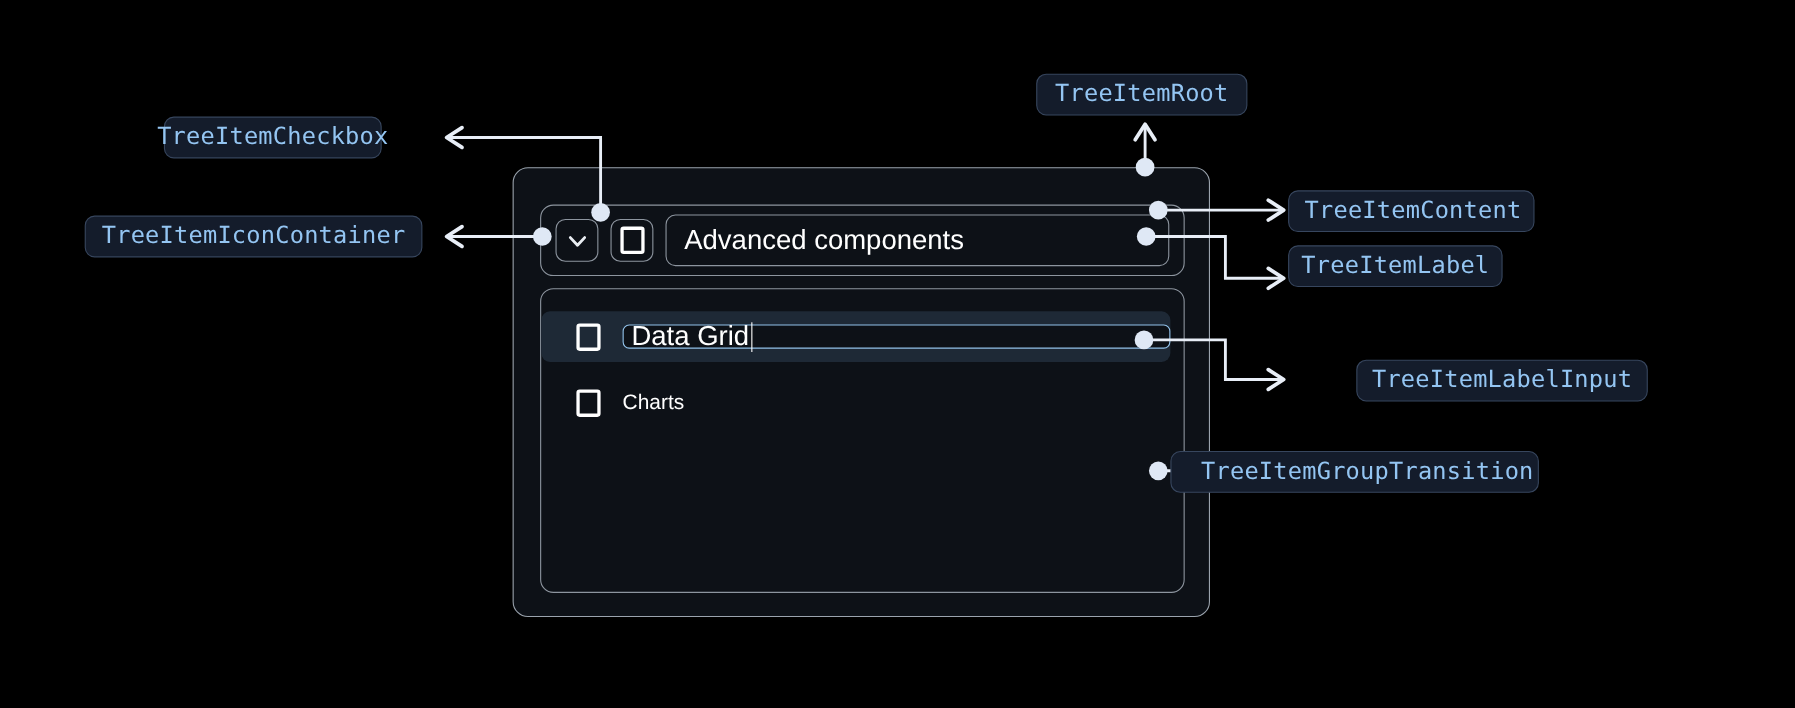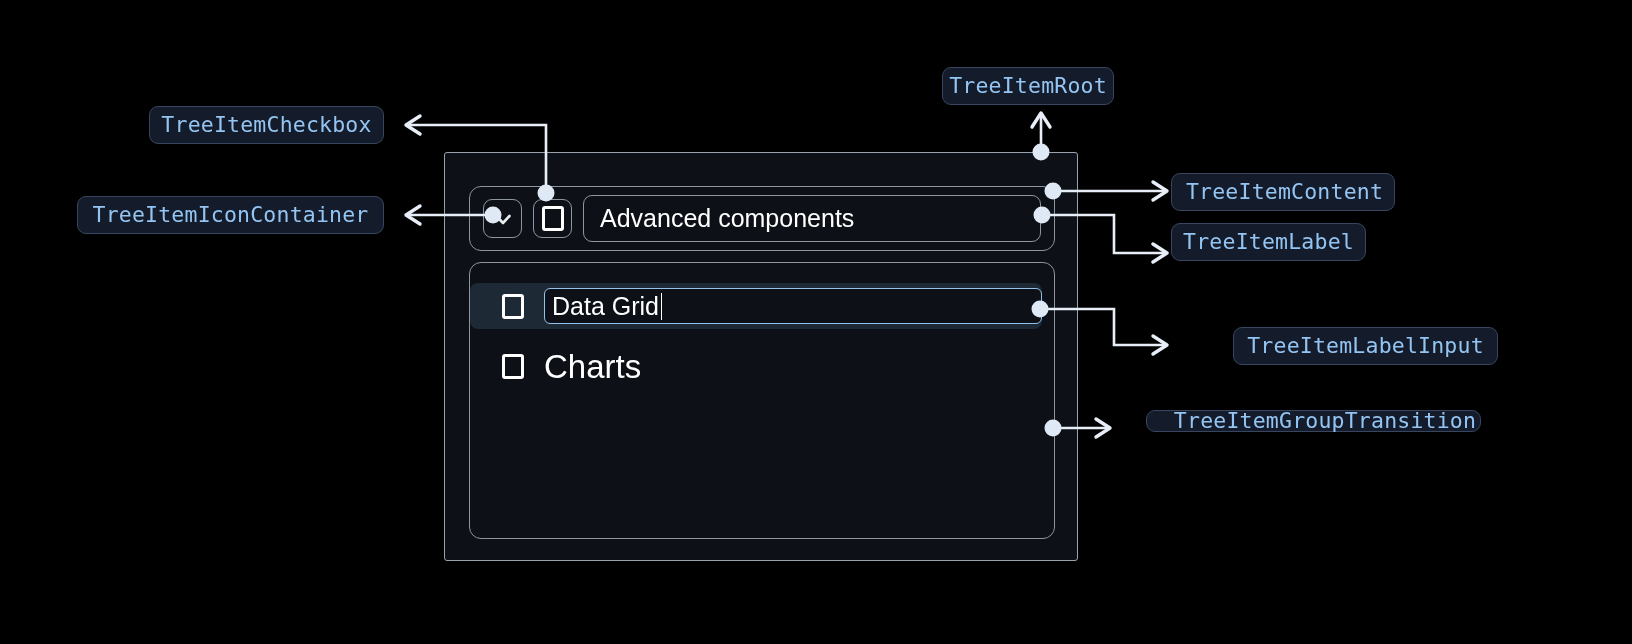--- a/index.html
+++ b/index.html
@@ -46,28 +46,28 @@
     align-items: center;
     justify-content: center;
     padding: 0 13px;
     white-space: nowrap;
     z-index: 10;
   }
 
   
   #tree-root {
     position: absolute;
-    left: 444px;
+    left: 466px;
     top: 152px;
     width: 634px;
     height: 409px;
     box-sizing: border-box;
     background: #0d1117;
     border: 1.5px solid #9aa3ad;
-    border-radius: 3px;
+    border-radius: 14px;
     z-index: 3;
   }
 
   #tree-content {
     position: absolute;
     left: 24px;
     top: 33px;
     width: 586px;
     height: 65px;
     box-sizing: border-box;
@@ -162,27 +162,27 @@
     width: 22px;
     height: 25px;
     box-sizing: border-box;
     border: 3px solid #ffffff;
     border-radius: 3px;
     flex: 0 0 auto;
   }
 
   .row-text {
     color: #ffffff;
-    font-size: 33px;
+    font-size: 19px;
     line-height: 1;
   }
 
   .row-input {
     flex: 1 1 auto;
-    height: 36px;
+    height: 22px;
     box-sizing: border-box;
     border: 1.6px solid #92c2ea;
     border-radius: 6px;
     background: #0d1117;
     display: flex;
     align-items: center;
     padding-left: 7px;
     color: #ffffff;
     font-size: 25px;
     position: relative;
@@ -268,27 +268,27 @@
       <circle cx="546" cy="193" r="8.5"></circle>
       <circle cx="493" cy="215" r="8.5"></circle>
       <circle cx="1041" cy="152" r="8.5"></circle>
       <circle cx="1053" cy="191" r="8.5"></circle>
       <circle cx="1042" cy="215" r="8.5"></circle>
       <circle cx="1040" cy="309" r="8.5"></circle>
       <circle cx="1053" cy="428" r="8.5"></circle>
     </g>
   </svg>
 
-  <div class="pill" style="left:149px;  top:106px; width:235px; height:38px;">TreeItemCheckbox</div>
+  <div class="pill" style="left:149px;  top:106px; width:198px; height:38px;">TreeItemCheckbox</div>
 
   <div class="pill" style="left:77px;   top:196px; width:307px; height:38px;text-align:center;">TreeItemIconContainer</div>
 
-  <div class="pill" style="left:942px;  top:67px;  width:172px; height:38px;">TreeItemRoot</div>
+  <div class="pill" style="left:942px;  top:67px;  width:192px; height:38px;">TreeItemRoot</div>
 
   <div class="pill" style="left:1171px; top:173px; width:224px; height:38px;padding-left:16px;">TreeItemContent</div>
 
   <div class="pill" style="left:1171px; top:223px; width:195px; height:38px;">TreeItemLabel</div>
 
   <div class="pill" style="left:1233px; top:327px; width:265px; height:38px;">TreeItemLabelInput</div>
 
-  <div class="pill" style="left:1146px; top:410px; width:335px; height:22px;padding-left:36px;">TreeItemGroupTransition</div>
+  <div class="pill" style="left:1064px; top:410px; width:335px; height:38px;padding-left:36px;">TreeItemGroupTransition</div>
 
 </div>
 
 </body></html>

